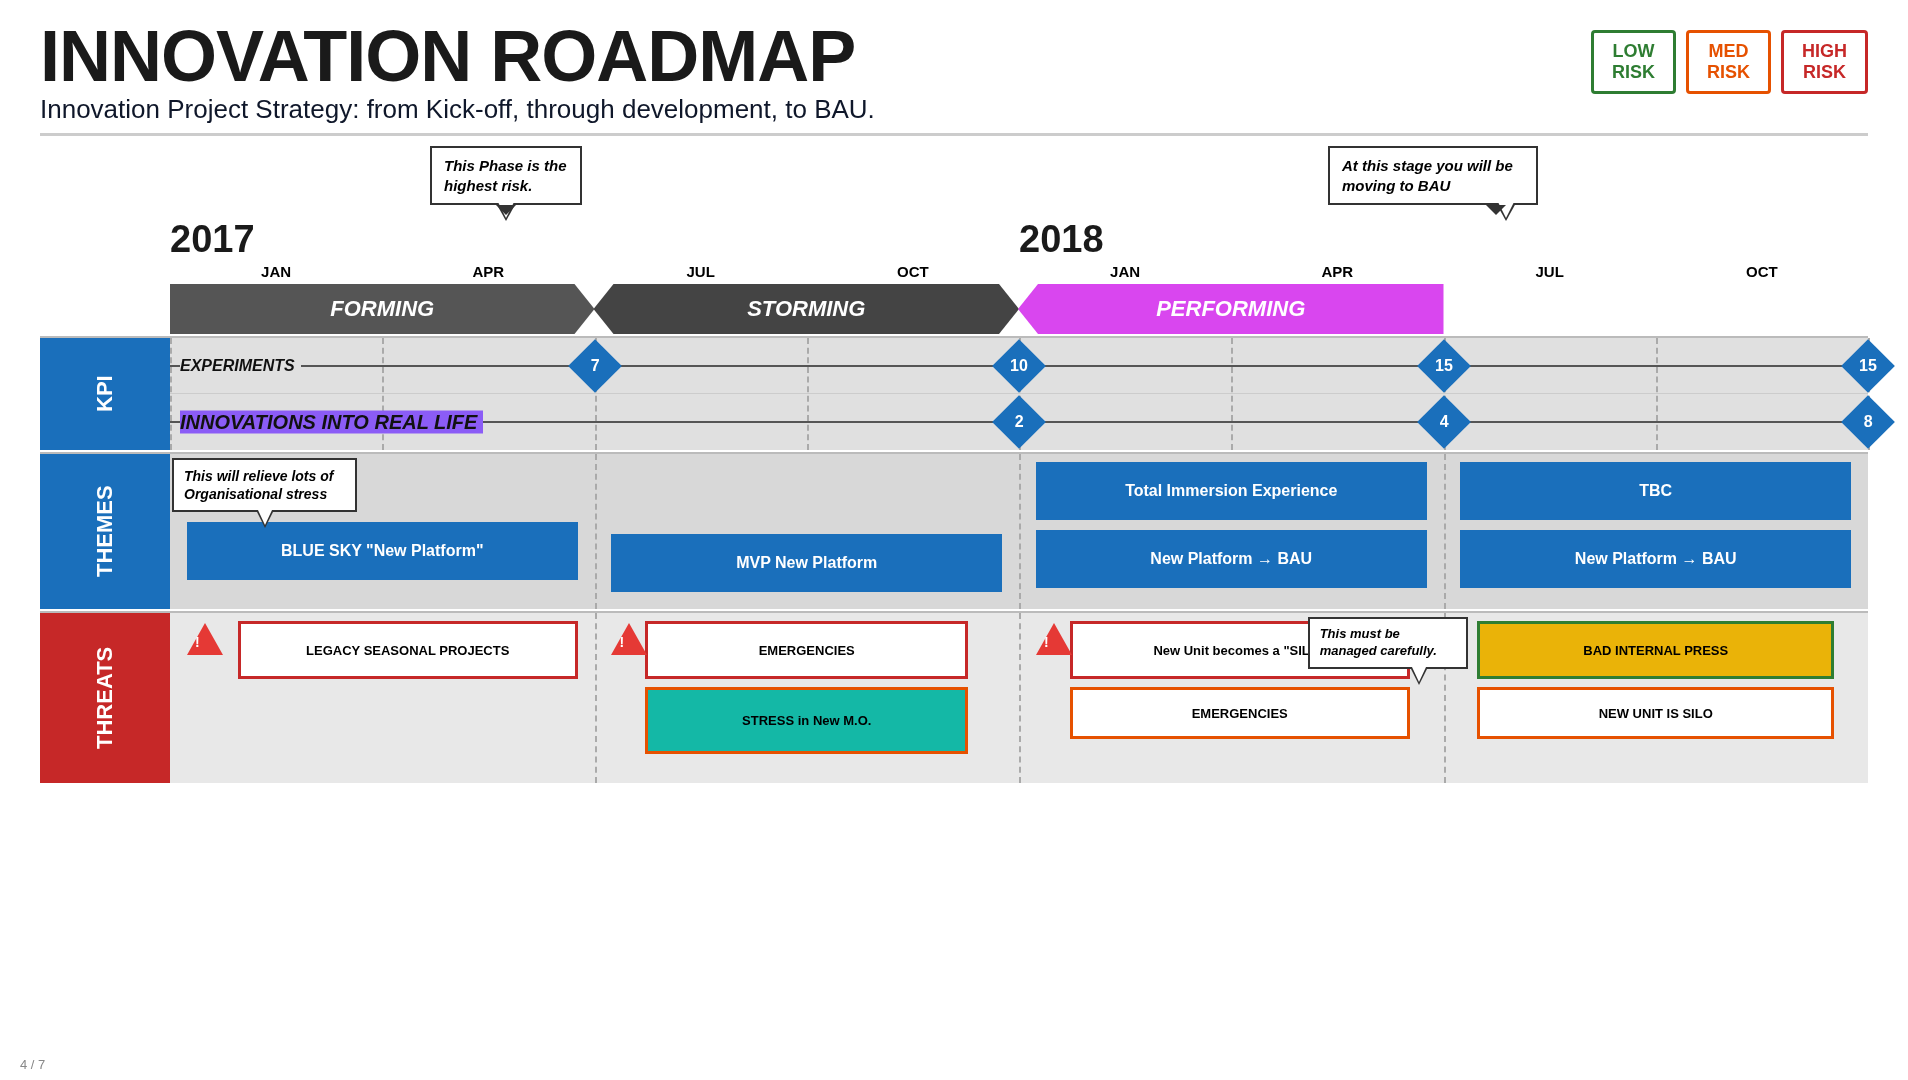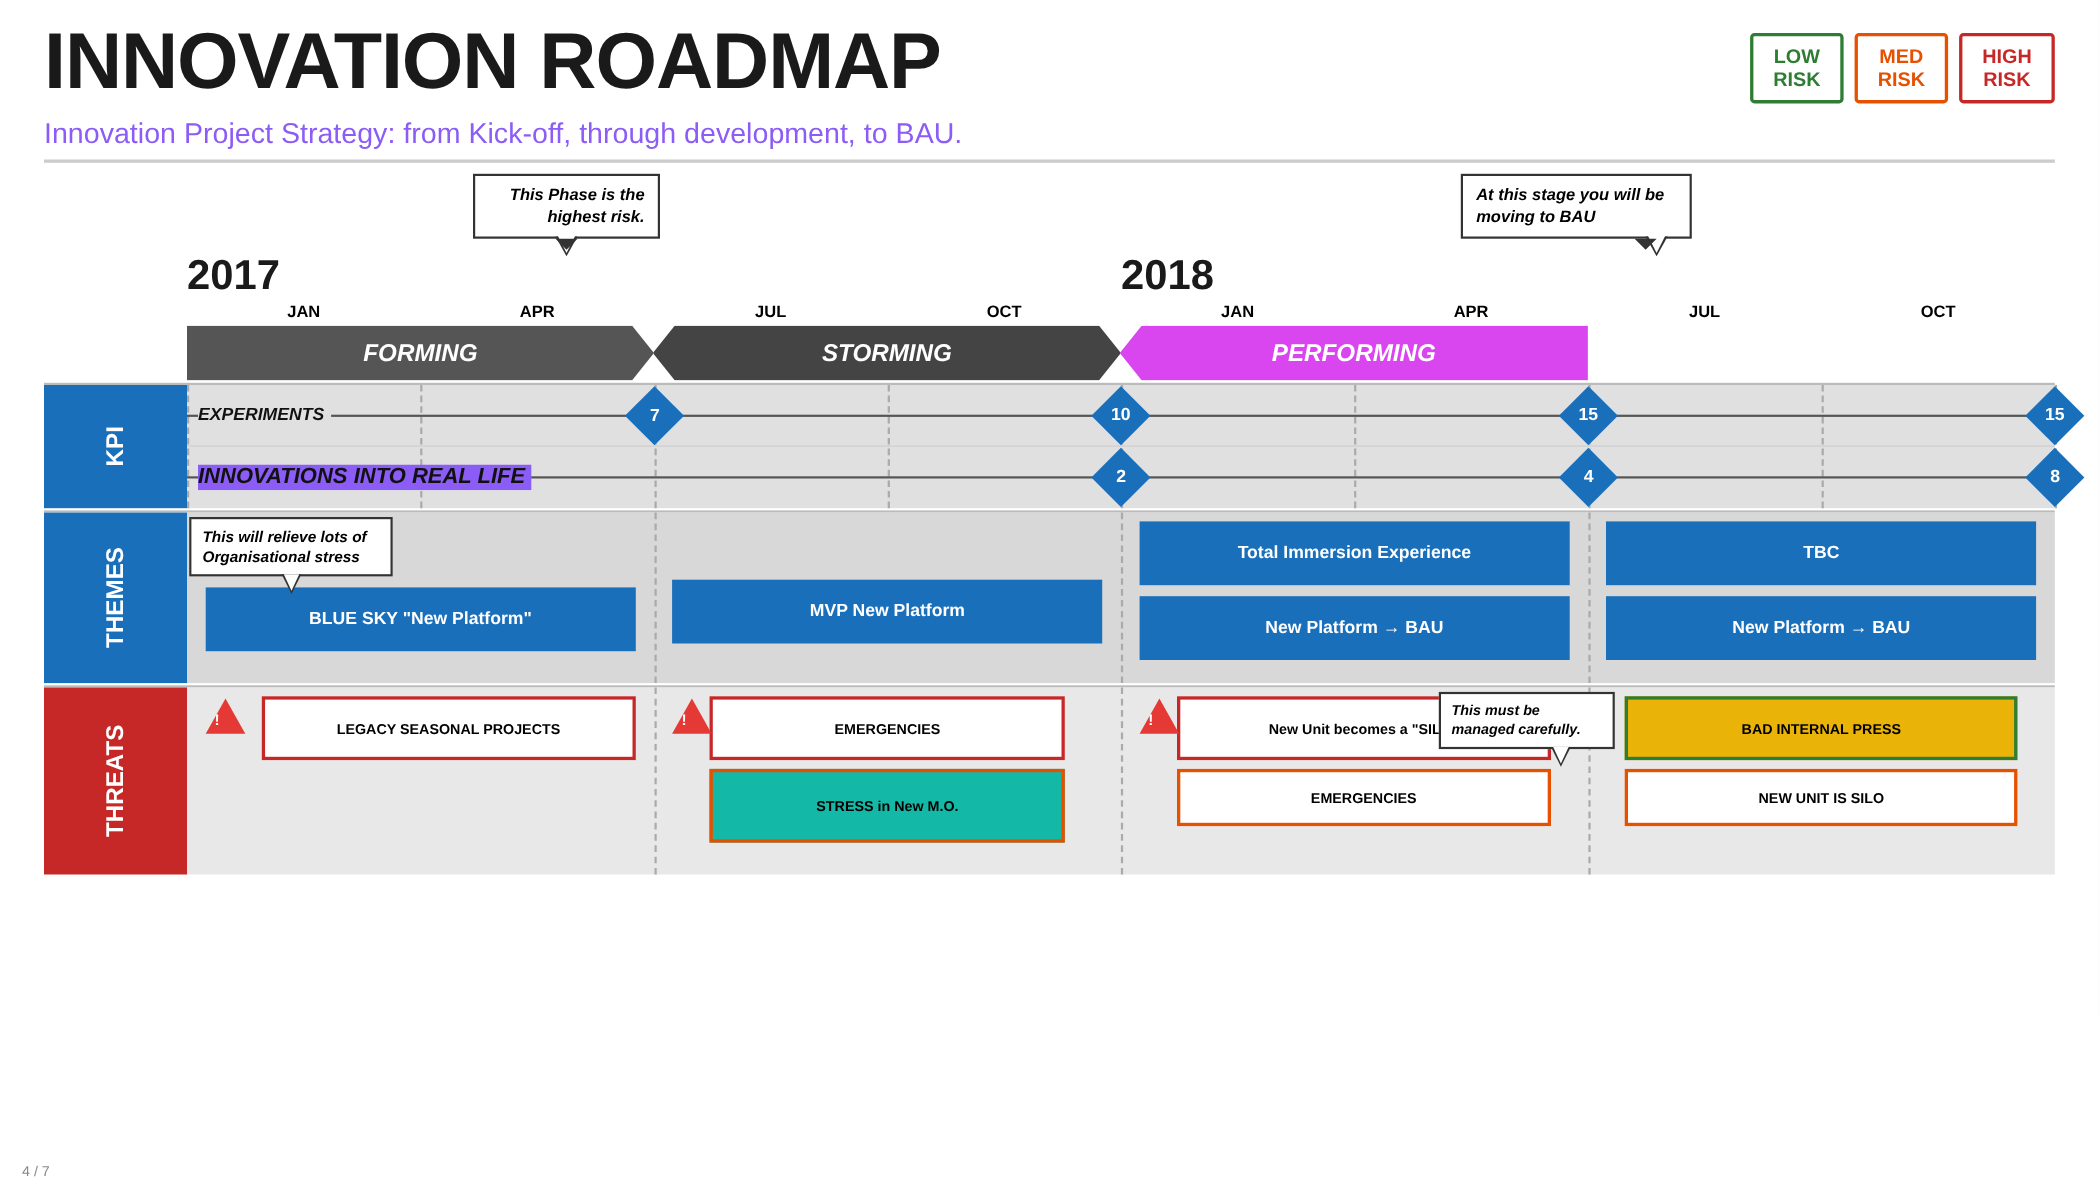--- a/index.html
+++ b/index.html
@@ -29,22 +29,22 @@
     .title-block {}
     .main-title {
       font-size: 72px;
       font-weight: 900;
       color: #1a1a1a;
       letter-spacing: -1px;
       line-height: 1;
     }
     .subtitle {
       font-size: 26px;
-      color: #8b5cf6;
-      margin-top: 14px;
+      color: #0f172a;
+      margin-top: 2px;
     }
     .risk-badges {
       display: flex;
       gap: 10px;
       margin-top: 10px;
     }
     .risk-badge {
       border: 3px solid;
       padding: 8px 18px;
       font-weight: 900;
@@ -76,22 +76,21 @@
       z-index: 10;
     }
     .callout::after {
       content: '';
       position: absolute;
       border: 10px solid transparent;
     }
     .callout-storming {
       left: 390px;
       top: 0px;
-      width: 170px;
-      text-align: right;
+      width: 152px;
     }
     .callout-storming::after {
       border-top-color: #333;
       bottom: -22px;
       left: 50%;
       transform: translateX(-50%);
     }
     .callout-performing {
       right: 330px;
       top: 0px;
@@ -264,21 +263,21 @@
 
 
         <div style="position:absolute; left:51%; top:8px; width:23%; background:#1a6fbb; color:white; font-weight:900; font-size:16px; display:flex; align-items:center; justify-content:center; text-align:center; padding:10px 6px; height:58px;">
           <span>Total Immersion Experience</span>
         </div>
 
         <div style="position:absolute; left:76%; top:8px; width:23%; background:#1a6fbb; color:white; font-weight:900; font-size:16px; display:flex; align-items:center; justify-content:center; text-align:center; padding:10px 6px; height:58px;">
           <span>TBC</span>
         </div>
 
-        <div style="position:absolute; left:26%; top:61px; width:23%; background:#1a6fbb; color:white; font-weight:900; font-size:16px; display:flex; align-items:center; justify-content:center; text-align:center; padding:10px 6px; height:58px;">
+        <div style="position:absolute; left:26%; top:80px; width:23%; background:#1a6fbb; color:white; font-weight:900; font-size:16px; display:flex; align-items:center; justify-content:center; text-align:center; padding:10px 6px; height:58px;">
           <span>MVP New Platform</span>
         </div>
 
         <div style="position:absolute; left:51%; top:76px; width:23%; background:#1a6fbb; color:white; font-weight:900; font-size:16px; display:flex; align-items:center; justify-content:center; text-align:center; padding:10px 6px; height:58px;">
           <span>New Platform → BAU</span>
         </div>
 
         <div style="position:absolute; left:76%; top:76px; width:23%; background:#1a6fbb; color:white; font-weight:900; font-size:16px; display:flex; align-items:center; justify-content:center; text-align:center; padding:10px 6px; height:58px;">
           <span>New Platform → BAU</span>
         </div>

